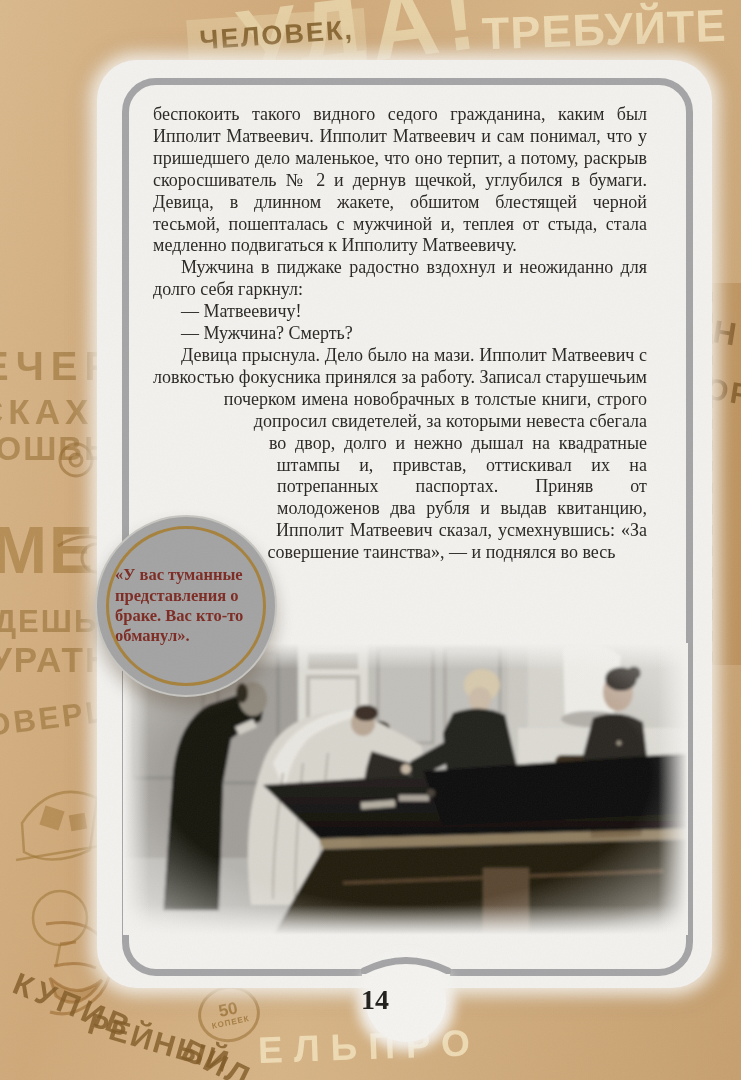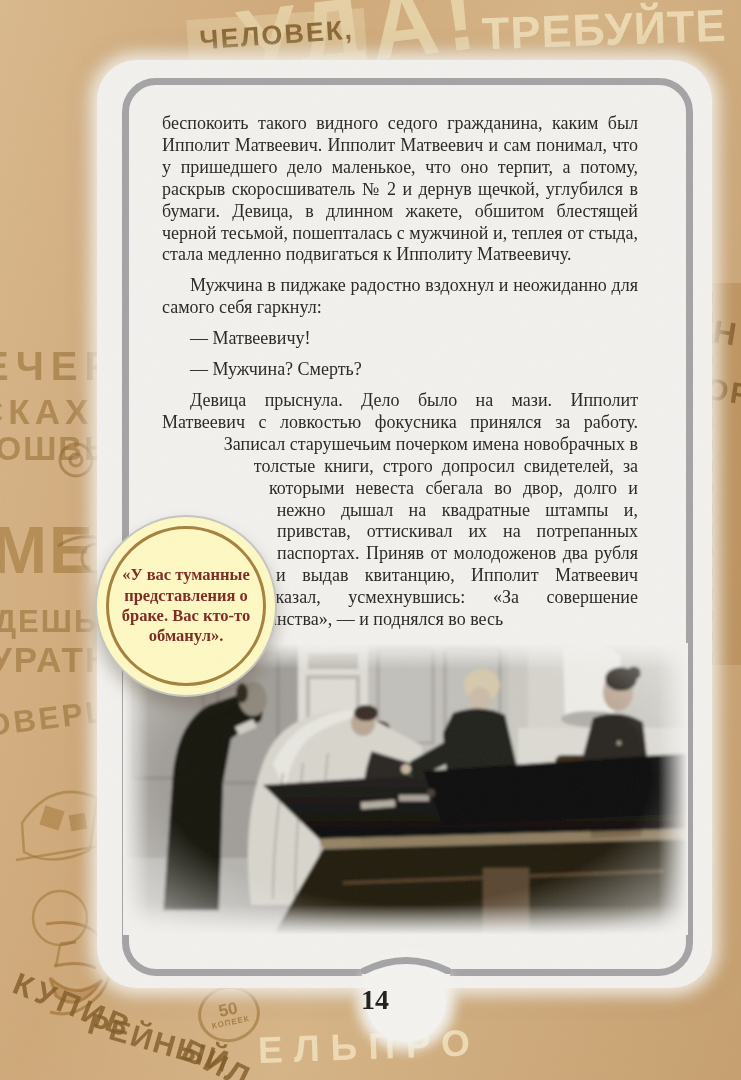--- a/index.html
+++ b/index.html
@@ -47,30 +47,30 @@
   .card{position:absolute;left:97px;top:60px;width:615px;height:928px;z-index:1;
         background:#f2f1ee;border-radius:40px;
         box-shadow:0 0 16px 8px rgba(247,243,235,.9),0 0 30px rgba(110,80,45,.35)}
   .card-border{position:absolute;left:25px;top:18px;right:19px;bottom:12px;
         border:7px solid #a4a4a6;border-radius:34px}
 
   
   .text-block{position:absolute;left:56px;top:44px;width:494px;z-index:2;
         font-size:18px;line-height:21.9px;color:#2a2723;text-align:justify;
         hyphens:auto;-webkit-hyphens:auto;overflow-wrap:break-word}
-  .text-block p{margin:9px;text-indent:28px}
+  .text-block p{margin:0;text-indent:28px}
   .text-block p.cont{text-indent:0}
   .wrap-float{float:left;width:126px;height:248px;margin-left:-2px;
         shape-outside:circle(95px at 31px 152px)}
 
   
   .medallion{position:absolute;left:-2px;top:455px;width:178px;height:178px;z-index:5;
-        border-radius:50%;background:#fef9c3;border:2px solid #c6c5c0;
+        border-radius:50%;background:#a3a3a3;border:2px solid #c6c5c0;
         box-shadow:0 10px 16px rgba(80,60,40,.33);
-        display:flex;align-items:center;justify-content:center;text-align:center}
+        display:flex;align-items:center;justify-content:center;}
   .medallion::before{content:"";position:absolute;inset:9px;border:3px solid #a6813c;border-radius:50%}
   .medallion-text{width:142px;font-weight:700;font-size:16.5px;line-height:1.24;color:#7c2a22}
 
   
   .photo{position:absolute;left:26px;top:583px;width:565px;height:292px;z-index:1}
 
   
   .pn-cover{position:absolute;left:265px;top:903px;width:88px;height:20px;background:#f2f1ee;z-index:3}
   .pn-circle{position:absolute;left:269px;top:902px;width:80px;height:80px;border-radius:50%;
         background:#f4f3f0;box-shadow:0 0 12px 9px rgba(244,243,240,.95);z-index:3}
@@ -143,21 +143,21 @@
       <div class="lab">КОПЕЕК</div>
     </div>
     <div class="frag f-sel">ЕЛЬПРО</div>
   </div>
 
   <div class="card">
     <div class="card-border"></div>
 
     <div class="text-block">
       <p class="cont">беспокоить такого видного седого гражданина, каким был Ипполит Матвеевич. Ипполит Матвеевич и сам понимал, что у пришедшего дело маленькое, что оно терпит, а потому, раскрыв скоросшиватель № 2 и дернув щечкой, углубился в бумаги. Девица, в длинном жакете, обшитом блестящей черной тесьмой, пошепталась с мужчиной и, теплея от стыда, стала медленно подвигаться к Ипполиту Матвеевичу.</p>
-      <p>Мужчина в пиджаке радостно вздохнул и неожиданно для самого себя гаркнул:</p>
+      <p>Мужчина в пиджаке радостно вздохнул и неожиданно для долго себя гаркнул:</p>
       <p>— Матвеевичу!</p>
       <p>— Мужчина? Смерть?</p>
       <div class="wrap-float"></div>
       <p>Девица прыснула. Дело было на мази. Ипполит Матвеевич с ловкостью фокусника принялся за работу. Записал старушечьим почерком имена новобрачных в толстые книги, строго допросил свидетелей, за которыми невеста сбегала во двор, долго и нежно дышал на квадратные штампы и, привстав, оттискивал их на потрепанных паспортах. Приняв от молодоженов два рубля и выдав квитанцию, Ипполит Матвеевич сказал, усмехнувшись: «За совершение таинства», — и поднялся во весь</p>
     </div>
 
     <svg class="photo" viewBox="0 0 565 292">
       <defs>
         <filter id="soft" x="-5%" y="-5%" width="110%" height="110%">
             <feGaussianBlur stdDeviation="1.4"></feGaussianBlur>

